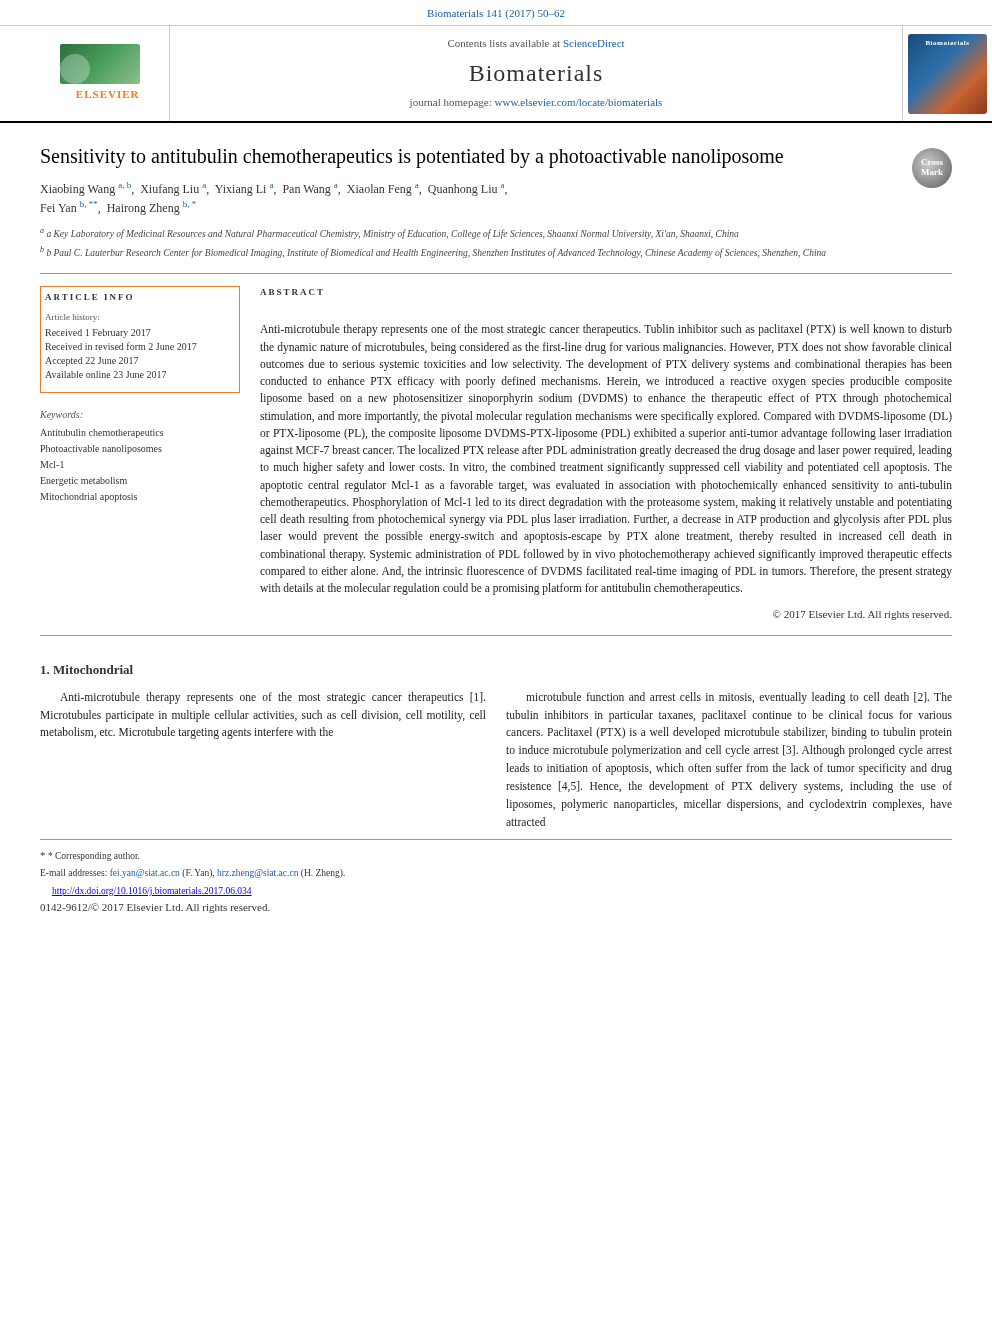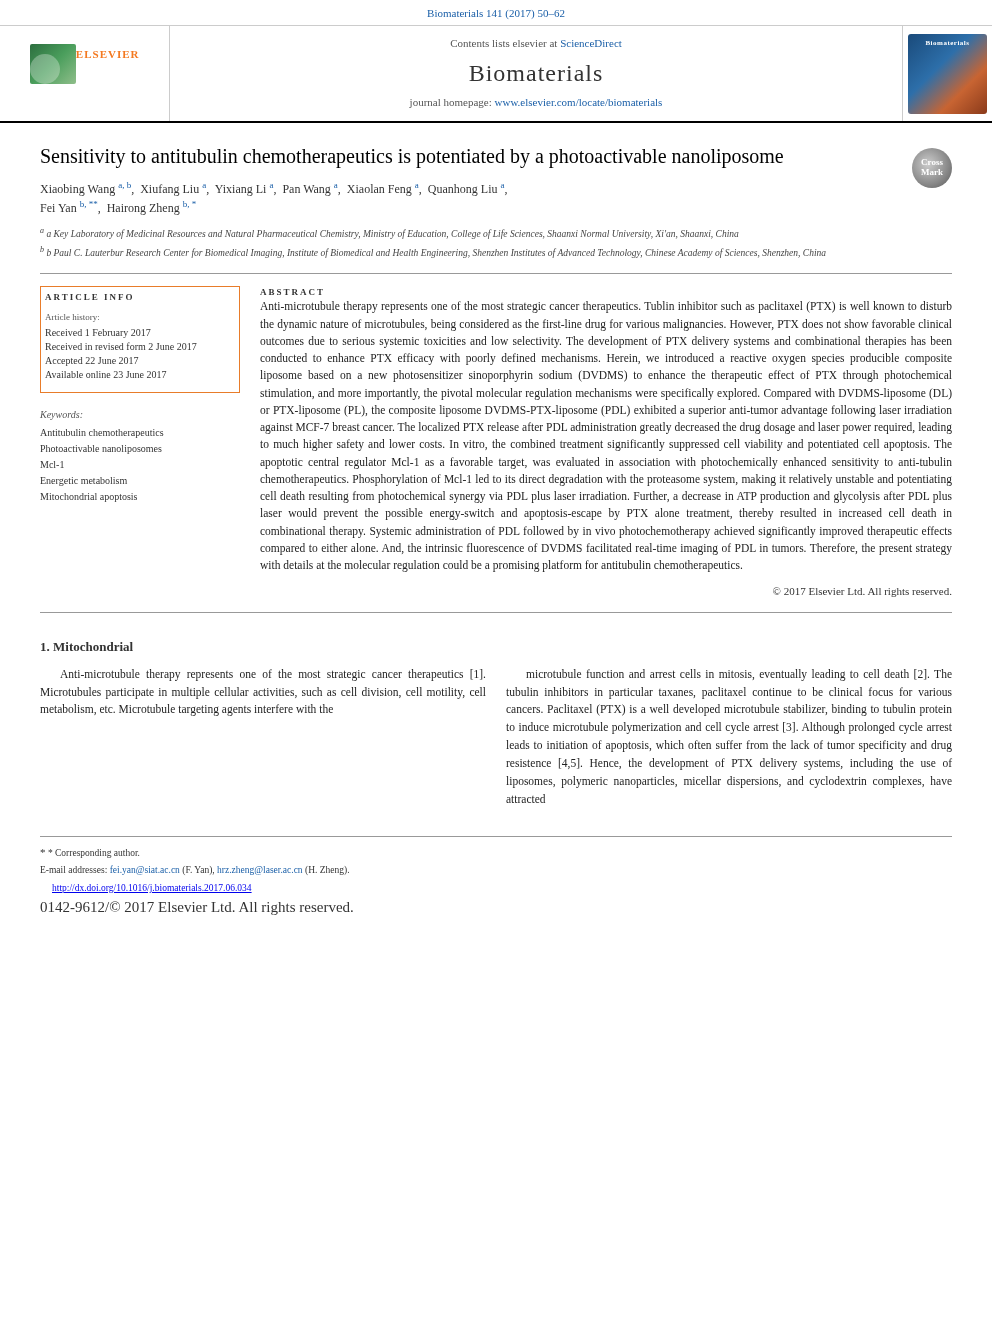--- a/index.html
+++ b/index.html
@@ -38,21 +38,22 @@
       padding: 10px;
       display: flex;
       align-items: center;
       justify-content: center;
       border-right: 1px solid #ccc;
     }
     .elsevier-logo {
       width: 110px;
       height: 60px;
       display: flex;
-      align-items: flex-start;
+      flex-direction: column;
+      align-items: flex-end;
     }
     .logo-graphic {
       width: 80px;
       height: 40px;
       background: linear-gradient(135deg, #2c6e3f 0%, #4a9e5c 50%, #8fbe8a 100%);
       border-radius: 2px;
       position: relative;
       overflow: hidden;
     }
     .logo-graphic::after {
@@ -249,21 +250,21 @@
       color: #333;
       margin-bottom: 2px;
     }
     
     .abstract-title {
       font-size: 9px;
       font-weight: bold;
       text-transform: uppercase;
       letter-spacing: 2px;
       color: #333;
-      margin-bottom: 0;
+      margin-bottom: 23px;
     }
     .abstract-text {
       font-size: 11.5px;
       color: #222;
       text-align: justify;
       line-height: 1.5;
     }
     .abstract-text p {
       margin-bottom: 6px;
     }
@@ -302,21 +303,20 @@
       color: #222;
       text-align: justify;
       line-height: 1.55;
     }
     .body-text p {
       margin-bottom: 8px;
       text-indent: 20px;
     }
     
     .footer-section {
-      margin-top: 20px;
       border-top: 1px solid #999;
       padding-top: 8px;
     }
     .footer-note {
       font-size: 9.5px;
       color: #333;
       margin-bottom: 3px;
     }
     .footer-email {
       font-size: 9.5px;
@@ -327,21 +327,21 @@
       color: #1a5fa8;
       text-decoration: none;
     }
     .footer-doi {
       font-size: 9.5px;
       color: #1a5fa8;
       margin-bottom: 2px;
       padding-left: 12px;
     }
     .footer-issn {
-      font-size: 15px;
+      font-size: 11px;
       color: #333;
       font-family: Liberation Serif, serif;
     }
     .footnote-star {
       font-size: 11px;
     }
   </style>
 </head>
 <body>
 
@@ -355,21 +355,21 @@
 
     <div class="journal-header-left">
       <div class="elsevier-logo">
         <div class="logo-graphic"></div>
         <div class="elsevier-text">ELSEVIER</div>
       </div>
     </div>
 
     <div class="journal-header-center">
       <div class="science-direct-link">
-        <span>Contents lists elsevier at</span>
+        <span>Contents lists available at</span>
         <a href="#">ScienceDirect</a>
       </div>
       <div class="journal-title-main">Biomaterials</div>
       <div class="journal-homepage">
         <span>journal homepage:</span>
         <a href="#">www.elsevier.com/locate/biomaterials</a>
       </div>
     </div>
 
     <div class="journal-header-right">
@@ -477,21 +477,21 @@
 
     <div class="footer-section">
       <div class="footer-note">
         <span class="footnote-star">*</span>
         <span>* Corresponding author.</span>
       </div>
       <div class="footer-email">
         <span>E-mail addresses:</span>
         <a href="#">fei.yan@siat.ac.cn</a>
         <span>(F. Yan)</span>,
-        <a href="#">hrz.zheng@laser.ac.cn</a>
+        <a href="#">hrz.zheng@siat.ac.cn</a>
         <span>(H. Zheng).</span>
       </div>
       <div class="footer-doi">
         <a href="#">http://dx.doi.org/10.1016/j.biomaterials.2017.06.034</a>
       </div>
       <div class="footer-issn">0142-9612/© 2017 Elsevier Ltd. All rights reserved.</div>
     </div>
 
   </div>
 

